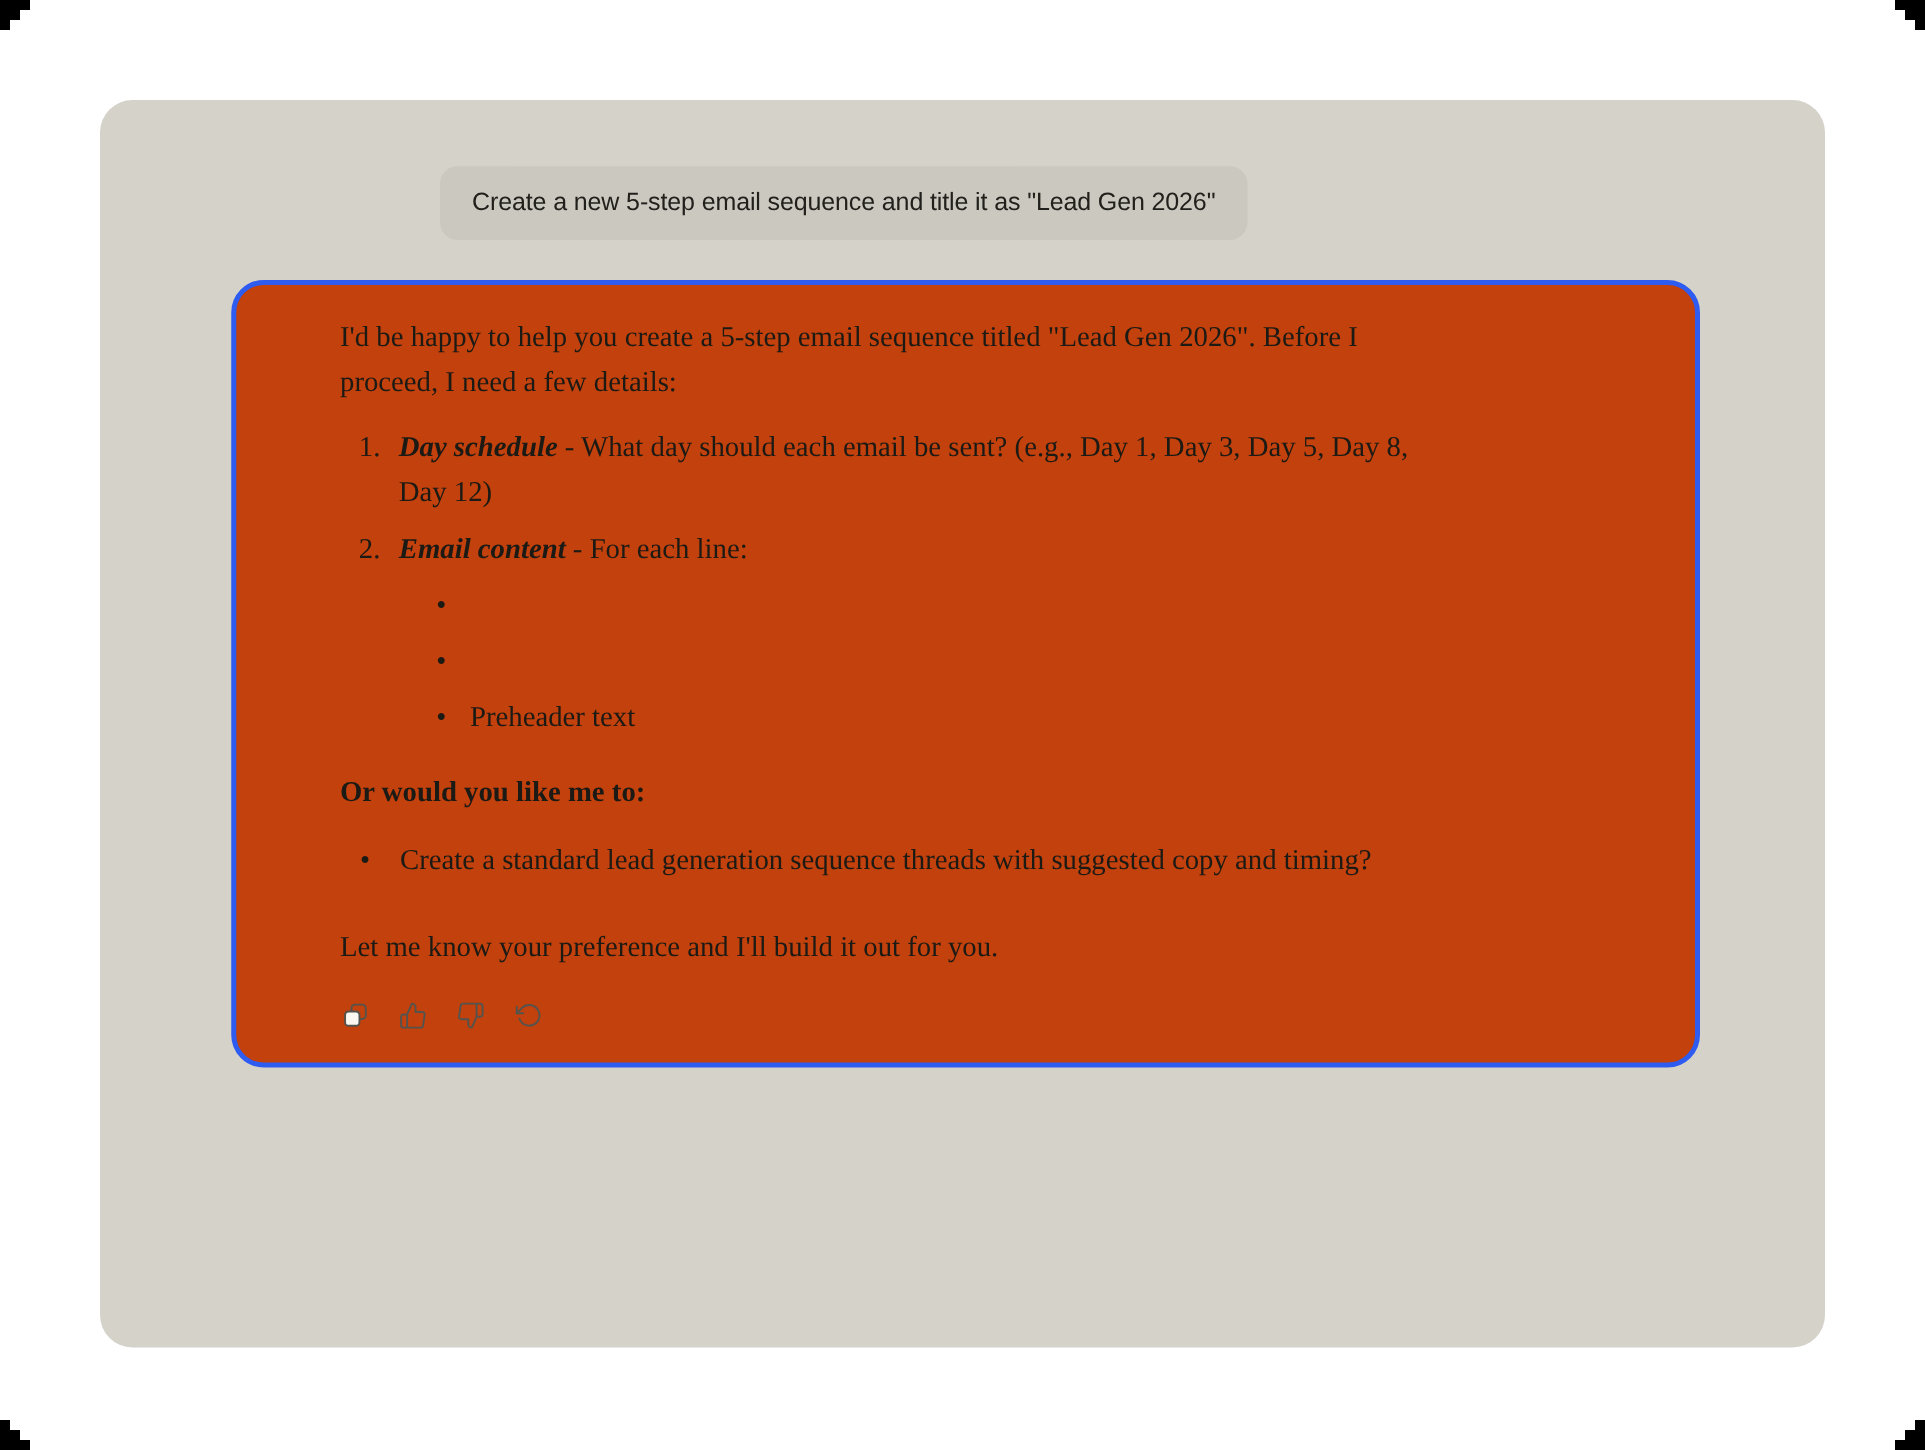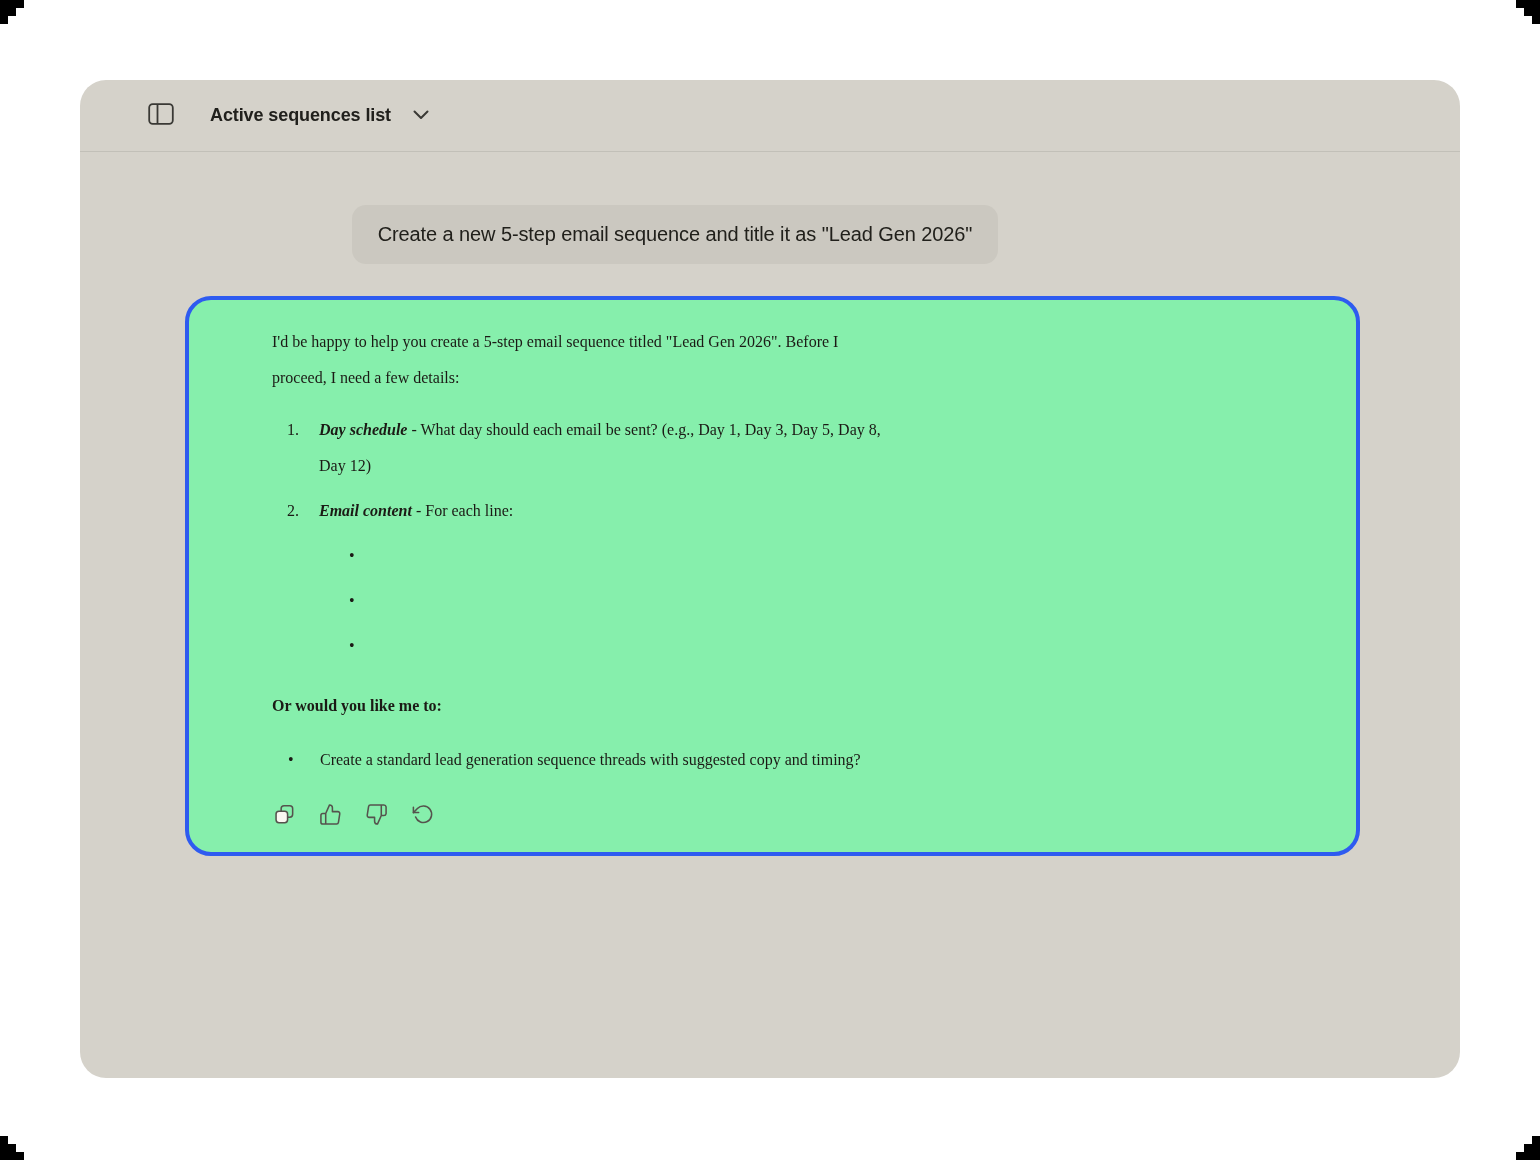--- a/index.html
+++ b/index.html
@@ -64,26 +64,26 @@
     border-radius:14px;
     padding:16px 26px;
     font-size:20px; line-height:27px; color:#21201b;
     letter-spacing:-0.1px;
     max-width:900px;
   }
 
   
   .assistant-card {
     margin:32px 100px 0 105px;
-    background:#86efac;
+    background:#c2410c;
     border:4px solid #2e5bf0;
     border-radius:26px;
     padding:24px 76px 24px 83px;
     font-family:"Liberation Serif", serif;
-    font-size:16px; line-height:36px; color:#1b1a15;
+    font-size:23px; line-height:36px; color:#1b1a15;
   }
   .assistant-card p { white-space:pre-wrap; }
   .md-intro { margin-bottom:16px; }
   .md-heading { font-weight:bold; margin-bottom:18px; }
   .md-heading.spaced-top { margin-top:24px; }
 
   .list-row { display:flex; margin-bottom:9px; }
   .list-row:last-child { margin-bottom:0; }
   .num-marker { flex:0 0 32px; margin-left:15px; }
   .bullet-marker { flex:0 0 27px; margin-left:77px; }
@@ -109,38 +109,20 @@
 </head>
 <body>
 
 <div class="corner-mark tl"></div>
 <div class="corner-mark tr"></div>
 <div class="corner-mark bl"></div>
 <div class="corner-mark br"></div>
 
 <div class="app-window">
 
-  <header class="app-header">
-    <button class="sidebar-toggle">
-      <span>
-        <svg width="26" height="22" viewBox="0 0 26 22">
-          <rect x="1.2" y="1.2" width="23.6" height="19.6" rx="3.5" fill="none" stroke="#3a3935" stroke-width="1.8"></rect>
-          <line x1="9.5" y1="1.2" x2="9.5" y2="20.8" stroke="#3a3935" stroke-width="1.8"></line>
-        </svg>
-      </span>
-    </button>
-    <button class="title-dropdown">
-      <span class="header-title">Active sequences list</span>
-      <span>
-        <svg width="16" height="10" viewBox="0 0 16 10">
-          <path d="M1.5 1.5 L8 8 L14.5 1.5" fill="none" stroke="#3a3935" stroke-width="2" stroke-linecap="round" stroke-linejoin="round"></path>
-        </svg>
-      </span>
-    </button>
-  </header>
 
   <div class="chat-area">
 
     <div class="user-row">
       <div class="user-bubble">Create a new 5-step email sequence and title it as "Lead Gen 2026"</div>
     </div>
 
     <div class="assistant-card">
 
       <p class="md-intro">I'd be happy to help you create a 5-step email sequence titled "Lead Gen 2026". Before I
@@ -161,32 +143,34 @@
 
       <div class="sub-list">
         <div class="list-row">
           <span class="bullet-marker">•</span>
         </div>
         <div class="list-row">
           <span class="bullet-marker">•</span>
         </div>
         <div class="list-row">
           <span class="bullet-marker">•</span>
+          <span class="list-text">Preheader text</span>
         </div>
       </div>
 
       <p class="md-heading spaced-top">Or would you like me to:</p>
 
       <div>
         <div class="list-row">
           <span class="opt-marker">•</span>
           <span class="list-text">Create a standard lead generation sequence threads with suggested copy and timing?</span>
         </div>
       </div>
 
+      <p class="md-closing">Let me know your preference and I'll build it out for you.</p>
 
       <div class="actions-row">
         <button class="action-btn">
           <span>
             <svg width="23" height="23" viewBox="0 0 24 24">
               <rect x="8.5" y="2.8" width="12" height="12" rx="3"></rect>
               <rect x="3.2" y="8.5" width="12" height="12" rx="3" fill="#faf8f1"></rect>
             </svg>
           </span>
         </button>

